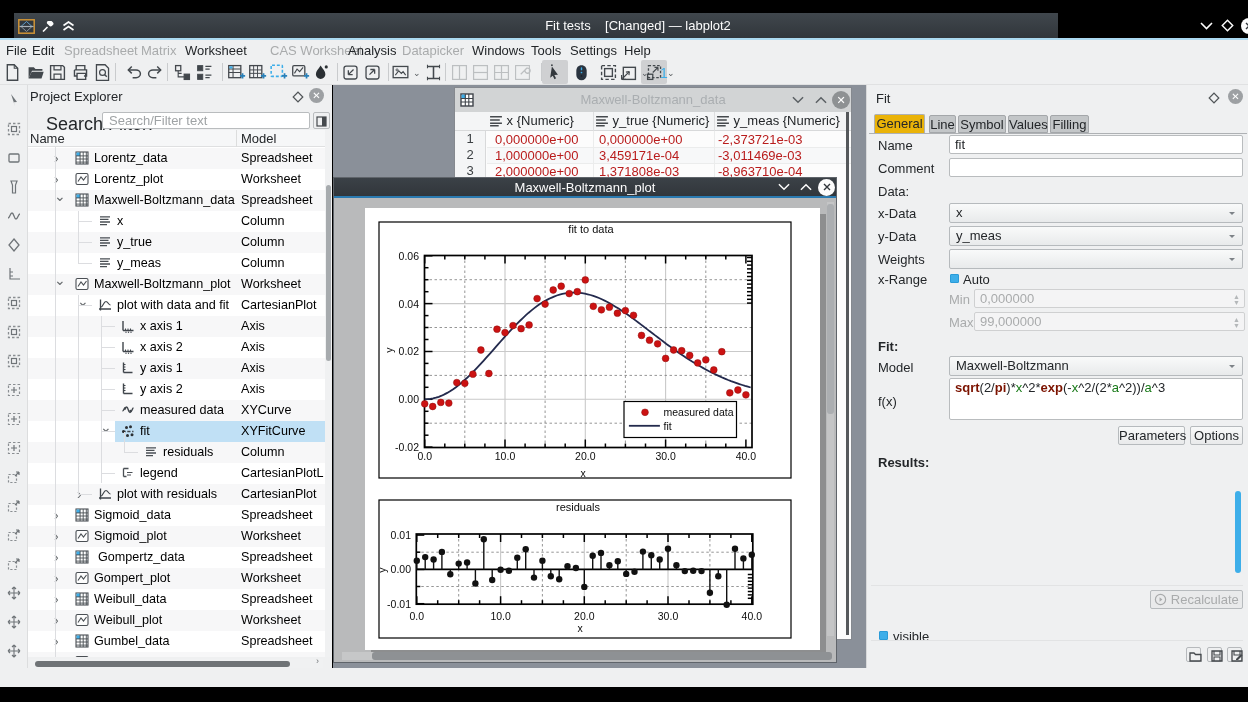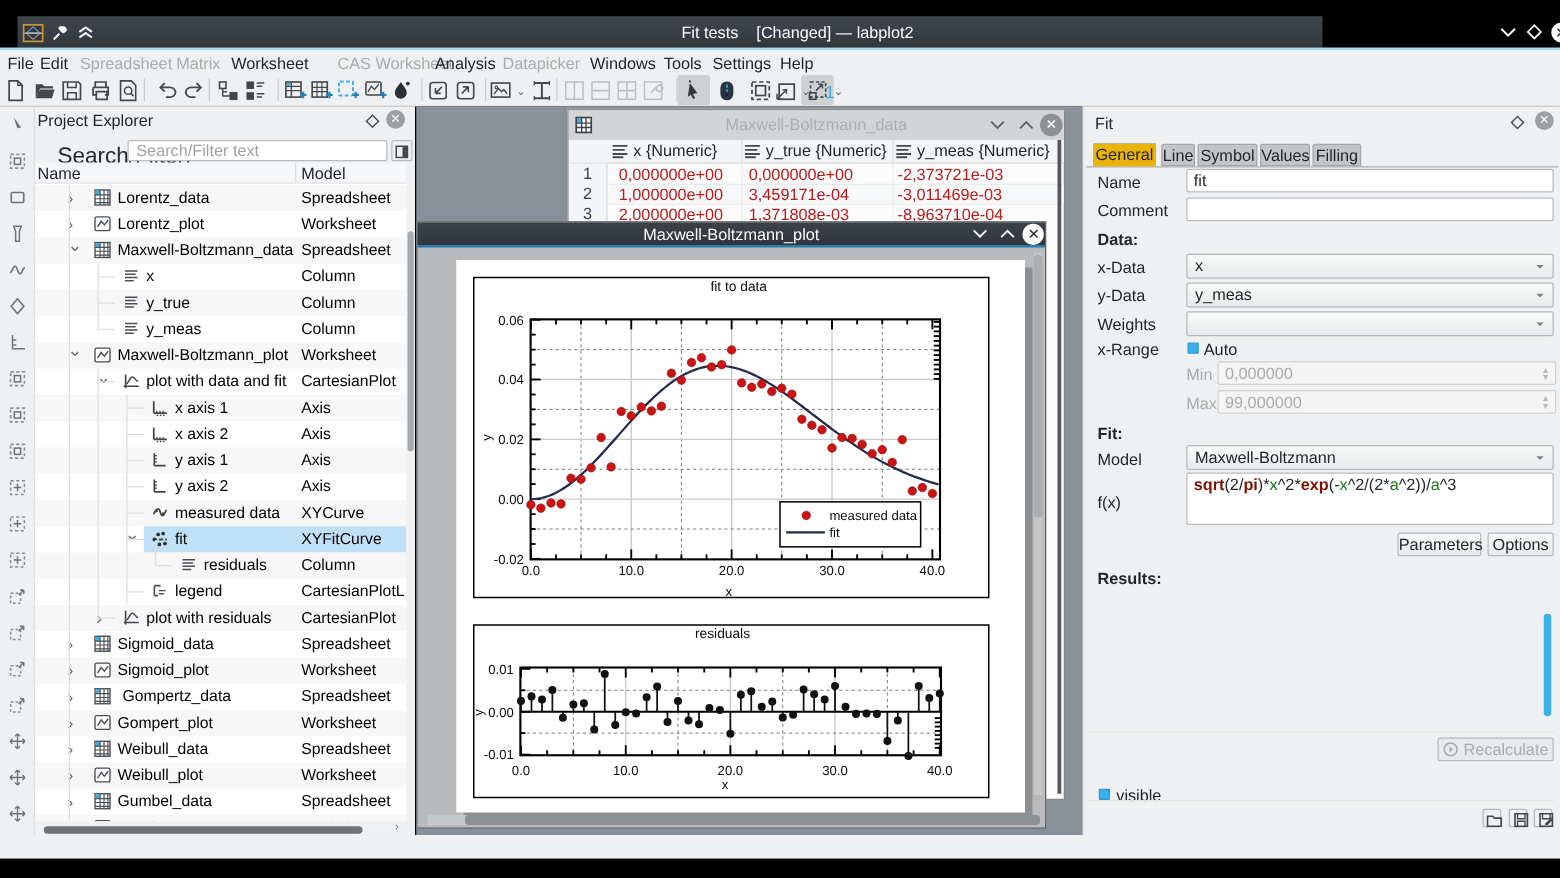--- a/index.html
+++ b/index.html
@@ -948,21 +948,21 @@
  <div class="abs" style="left:62px;top:30px;width:27px;height:18px;background:#c3c6c8;border:1px solid #a4a7aa;border-radius:2px 2px 0 0;text-align:center;line-height:17px">Line</div>
  <div class="abs" style="left:91px;top:30px;width:48px;height:18px;background:#c3c6c8;border:1px solid #a4a7aa;border-radius:2px 2px 0 0;text-align:center;line-height:17px">Symbol</div>
  <div class="abs" style="left:141px;top:30px;width:40px;height:18px;background:#c3c6c8;border:1px solid #a4a7aa;border-radius:2px 2px 0 0;text-align:center;line-height:17px">Values</div>
  <div class="abs" style="left:183px;top:30px;width:39px;height:18px;background:#c3c6c8;border:1px solid #a4a7aa;border-radius:2px 2px 0 0;text-align:center;line-height:17px">Filling</div>
  <div class="abs" style="left:2px;top:48px;width:378px;height:1px;background:#aeb1b4"></div>
 
  <div class="flabel" style="top:53px">Name</div>
  <div class="finput" style="top:50px">fit</div>
  <div class="flabel" style="top:76px">Comment</div>
  <div class="finput" style="top:73px"></div>
- <div class="flabel" style="top:99px;font-weight:bold">Data:</div>
+ <div class="flabel" style="top:99px;font-weight:normal">Data:</div>
  <div class="flabel" style="top:121px">x-Data</div>
  <div class="fcombo" style="top:118px">x</div>
  <div class="flabel" style="top:144px">y-Data</div>
  <div class="fcombo" style="top:141px">y_meas</div>
  <div class="flabel" style="top:167px">Weights</div>
  <div class="fcombo" style="top:164px"></div>
  <div class="flabel" style="top:187px">x-Range</div>
  <div class="cb" style="left:83px;top:189px"></div>
  <div class="abs" style="left:96px;top:187px">Auto</div>
  <div class="abs dis" style="left:82px;top:207px">Min</div>

